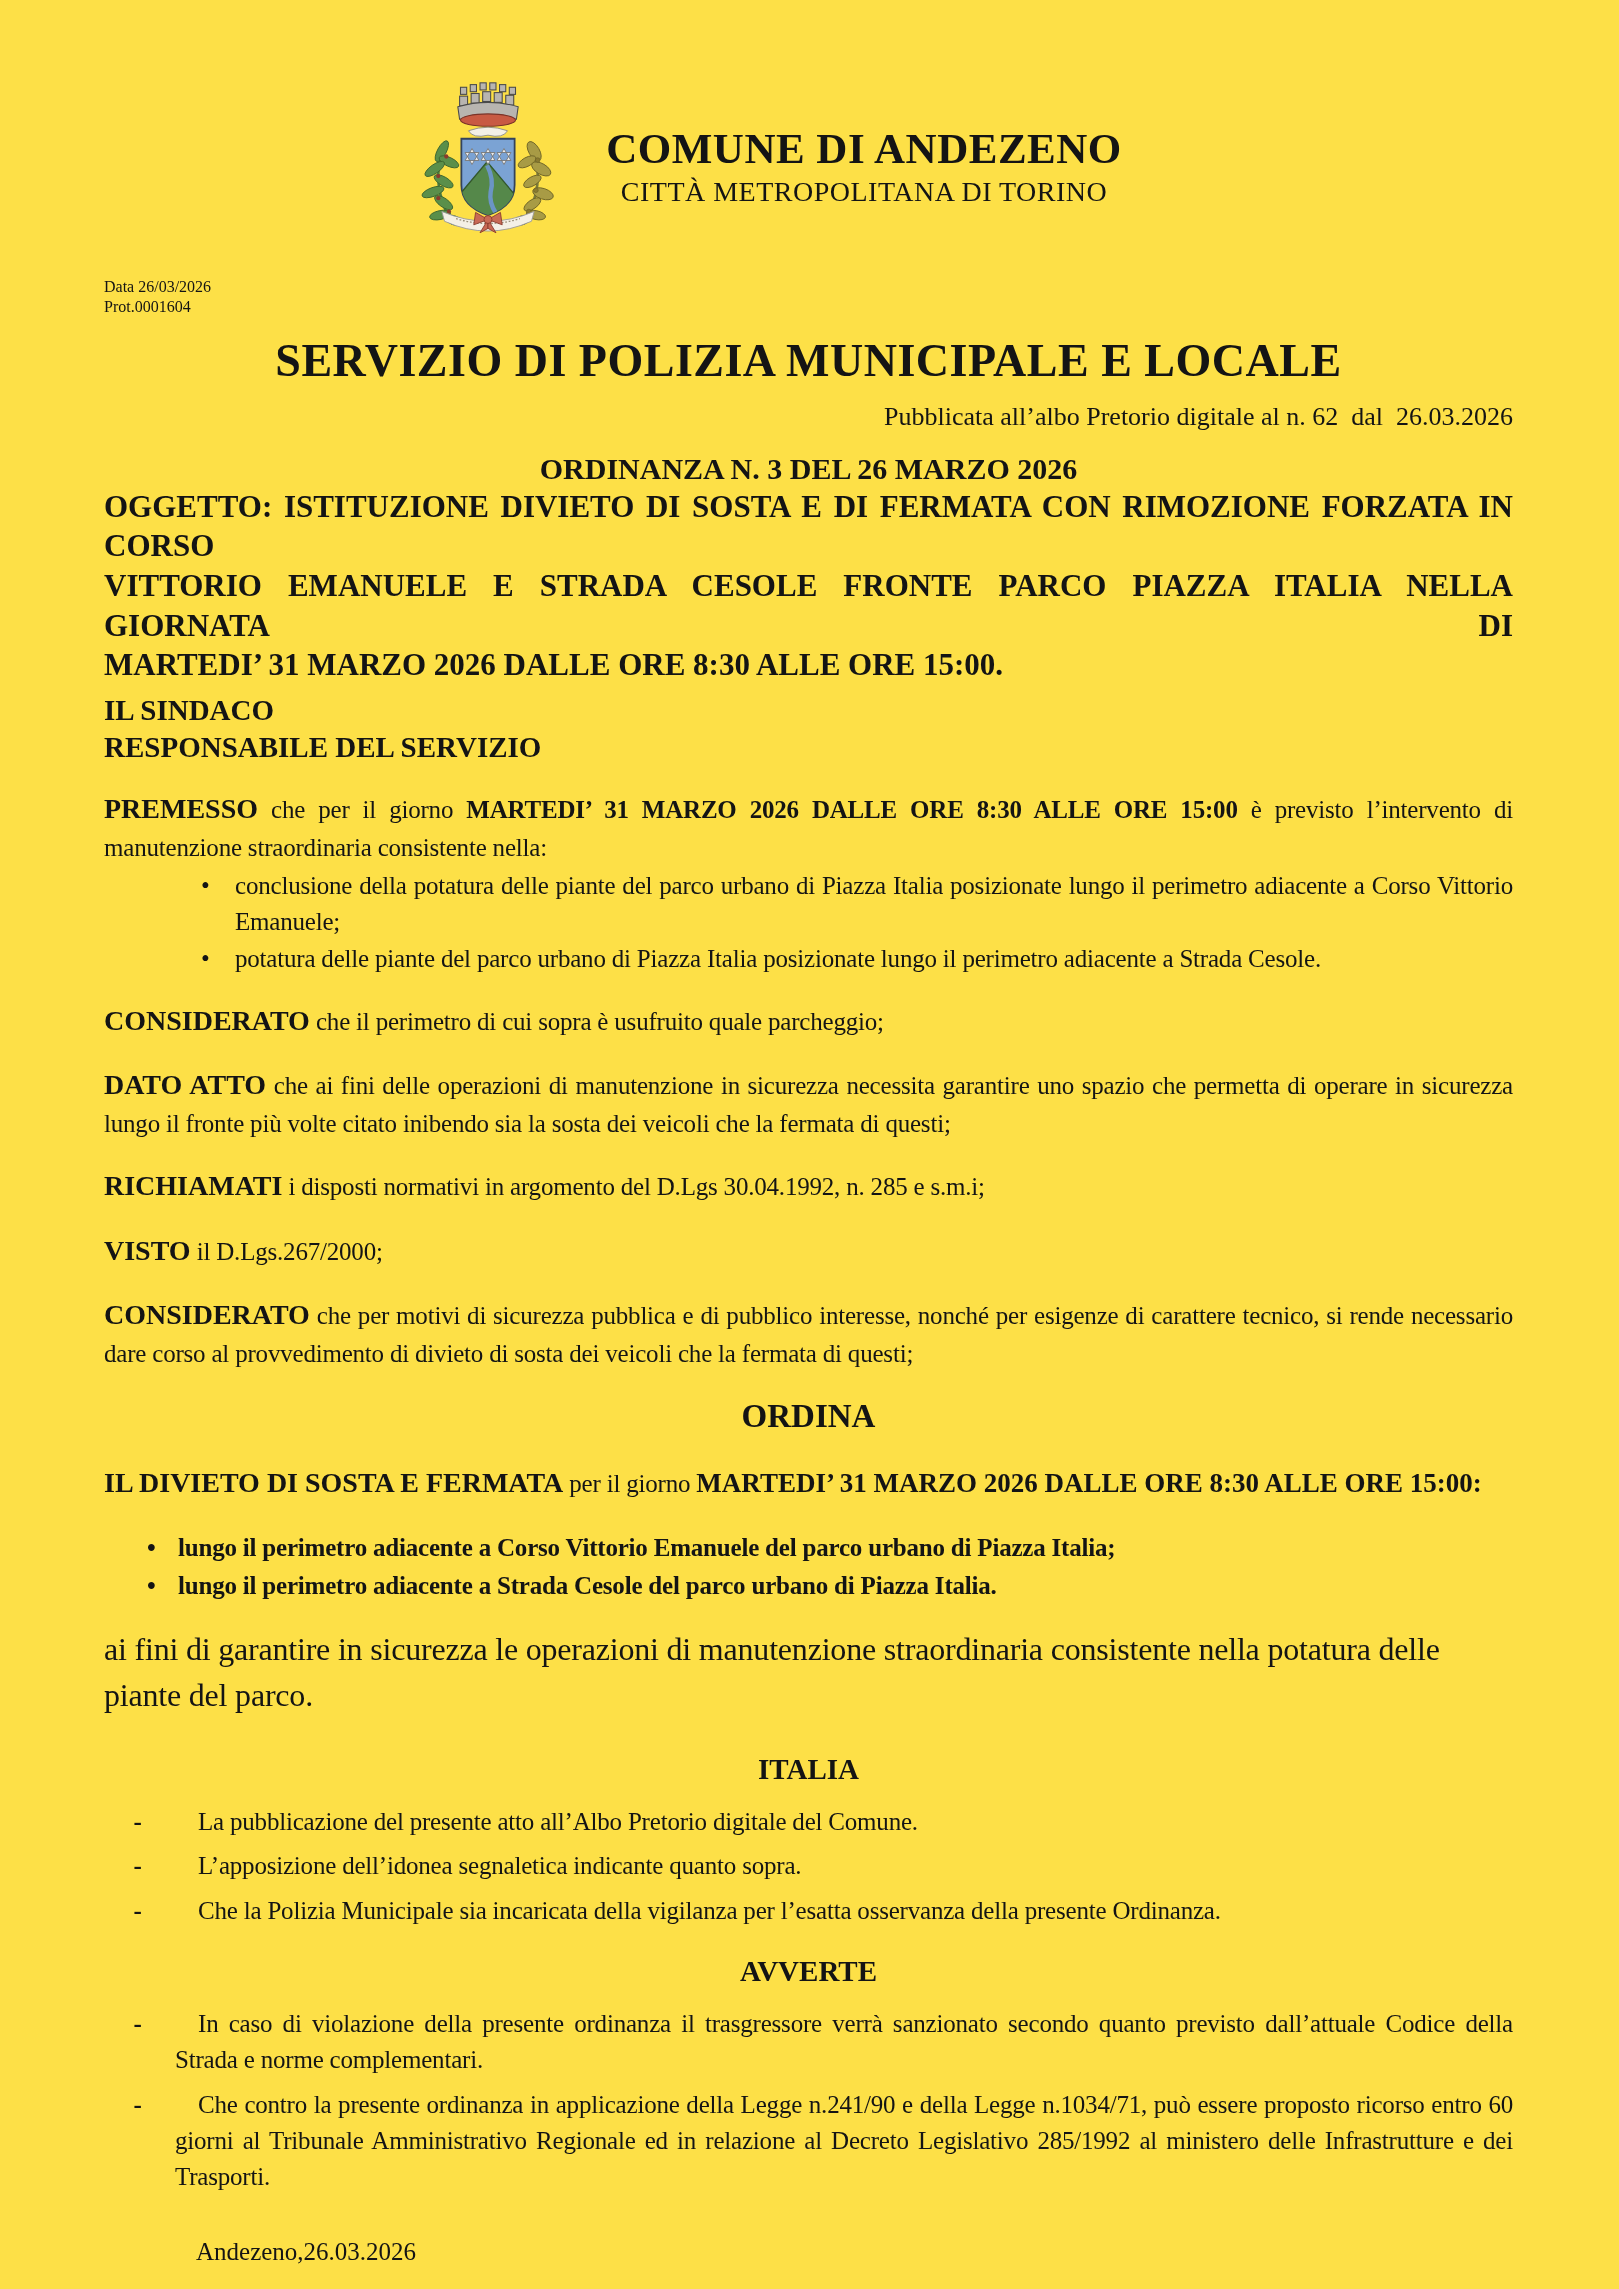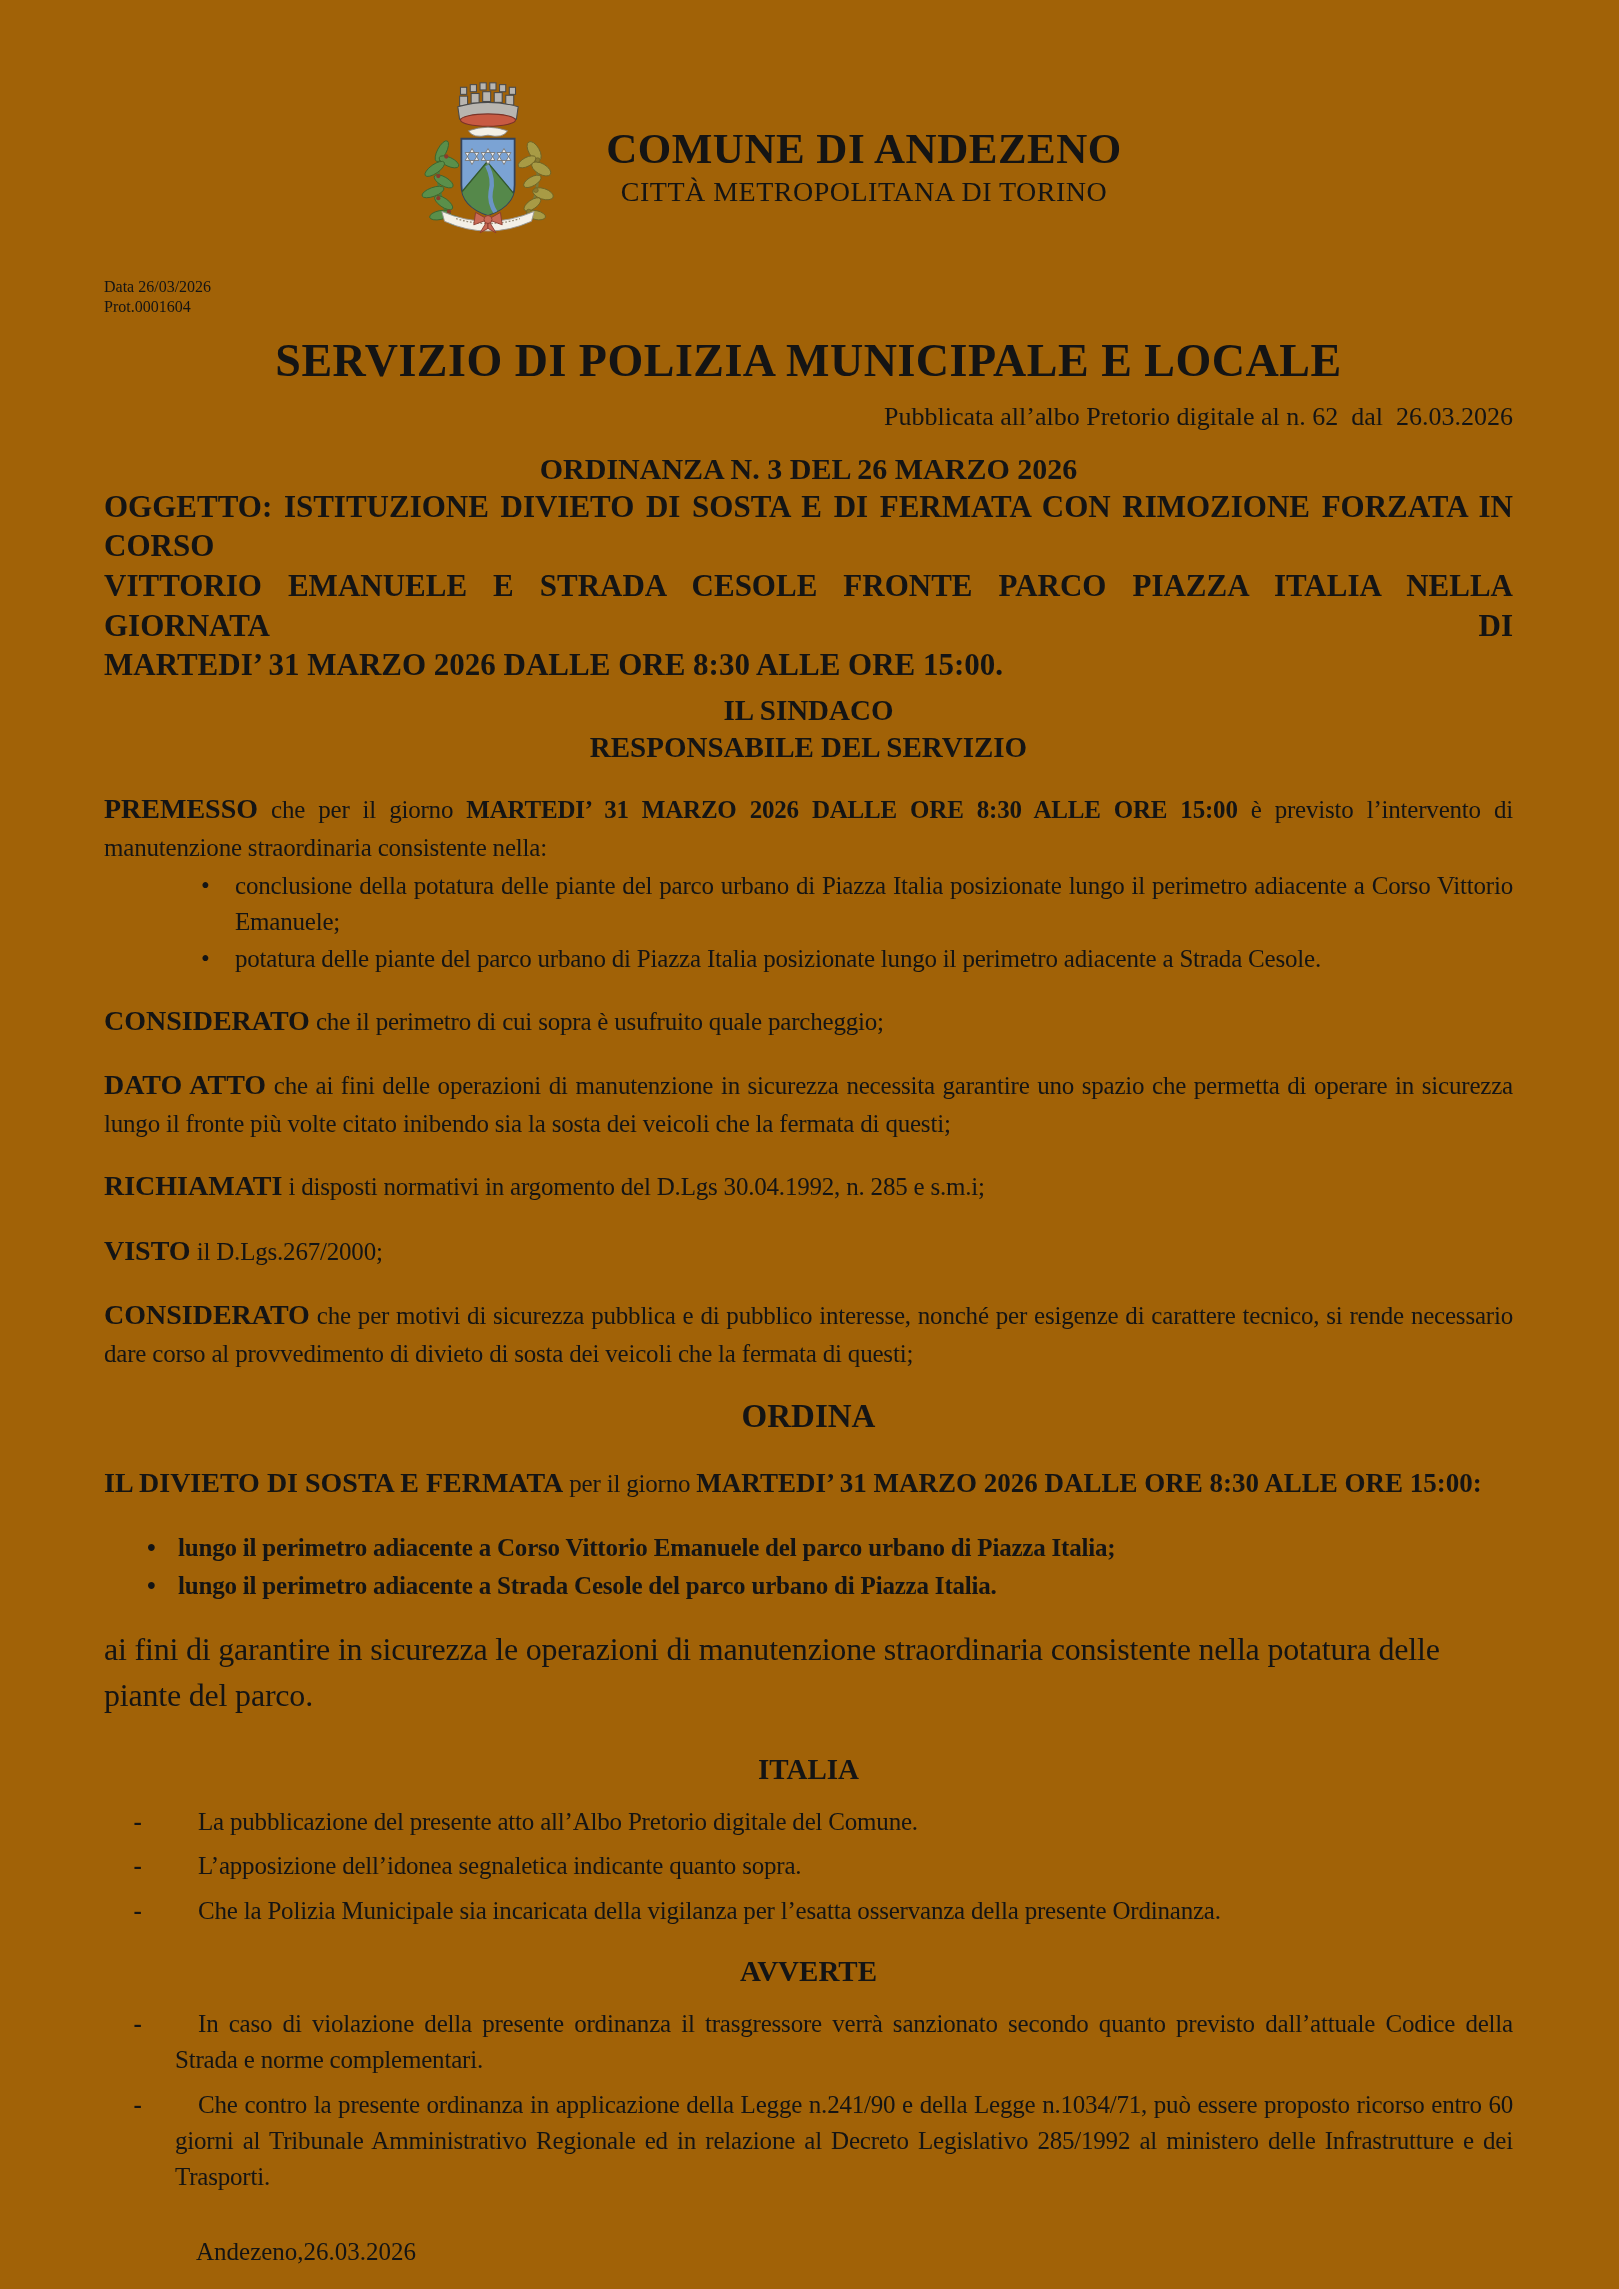--- a/index.html
+++ b/index.html
@@ -1,21 +1,21 @@
 <!DOCTYPE html>
 <html lang="it" style="font-size:14.8px"><head>
 <meta charset="utf-8">
 <title>Ordinanza N. 3 - Comune di Andezeno</title>
 <style>
   html,body { margin:0; padding:0; background:#e8e8e8; }
   .page {
     position:relative;
     width:1620px; height:2290px;
     margin:0 auto;
-    background:#a16207;
+    background:#fde047;
     color:#141414;
     font-family:"Liberation Serif","DejaVu Serif",serif;
     overflow:hidden;
   }
   
   .logo { position:absolute; left:417px; top:79px; width:142px; height:155px; }
   .header-text {
     position:absolute; left:0; right:0; top:126px;
     text-align:center; transform:translateX(54px);
   }
@@ -36,21 +36,21 @@
     white-space:pre-wrap;
   }
   .ord-num {
     margin-top:18.5px; text-align:center; font-size:30px; font-weight:bold; line-height:1.2;
   }
 
   .subject { font-size:31px; font-weight:bold; line-height:1.28; }
   .subject-line { text-align:justify; }
   .subject-line.full { text-align-last:justify; }
 
-  .authority { margin-top:7.4px; text-align:center; font-size:29px; font-weight:bold; line-height:1.26;font-family:Liberation Serif, serif; }
+  .authority { margin-top:7.4px; text-align:left; font-size:29px; font-weight:bold; line-height:1.26;font-family:Liberation Serif, serif; }
 
   .body-par {
     margin:24px 0 0 0; font-size:25px; line-height:1.45;
     text-align:justify; letter-spacing:-0.2px;
   }
   .body-par b.lead { font-size:28px; letter-spacing:0; }
 
   .bullet-list { margin-top:1.8px; }
   .bullet-item {
     position:relative; padding-left:131px; font-size:25px; line-height:1.45;

